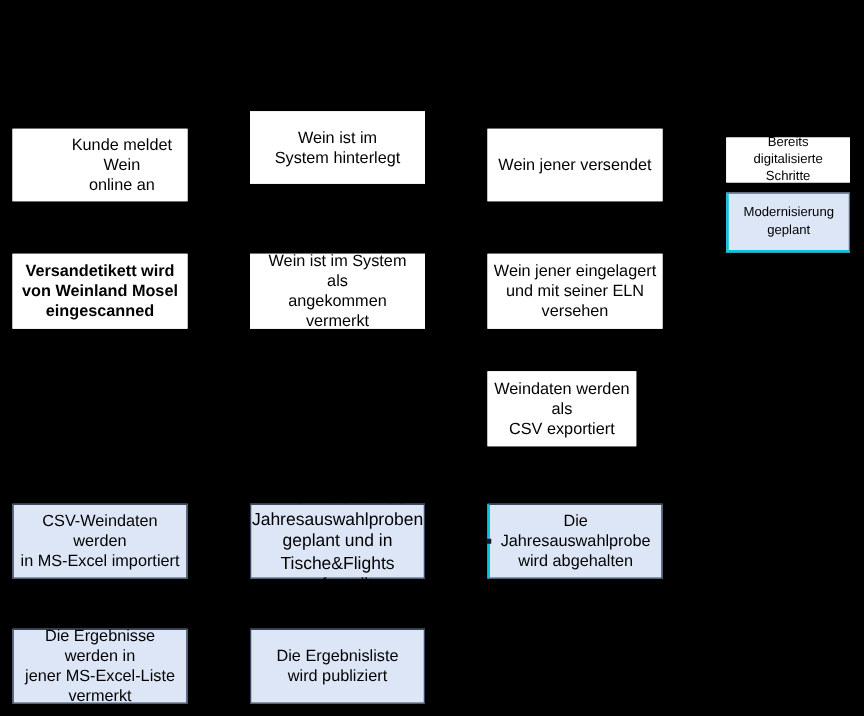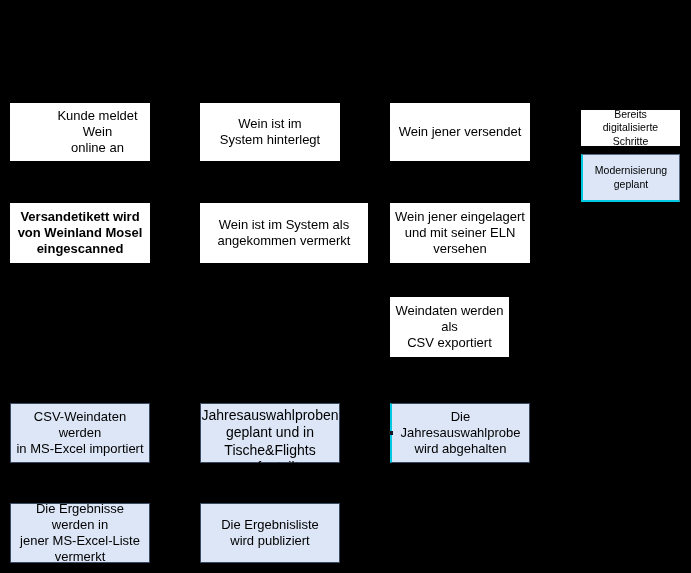--- a/index.html
+++ b/index.html
@@ -60,30 +60,30 @@
   }
 </style>
 </head>
 <body>
 
 <div id="canvas">
 
   <div class="node white" style="left:10px; top:103px; width:140px; height:58px;padding-left:39px;">Kunde meldet Wein
 online an</div>
 
-  <div class="node white" style="left:200px; top:103px; width:140px; height:58px;">Wein ist im
+  <div class="node white" style="left:200px; top:89px; width:140px; height:58px;">Wein ist im
 System hinterlegt</div>
 
   <div class="node white" style="left:390px; top:103px; width:140px; height:58px;">Wein jener versendet</div>
 
   <div class="node white" style="left:10px; top:203px; width:140px; height:60px;font-weight:bold;">Versandetikett wird
 von Weinland Mosel
 eingescanned</div>
 
-  <div class="node white" style="left:200px; top:203px; width:168px; height:60px;">Wein ist im System als
+  <div class="node white" style="left:200px; top:203px; width:140px; height:60px;">Wein ist im System als
 angekommen vermerkt</div>
 
   <div class="node white" style="left:390px; top:203px; width:140px; height:60px;">Wein jener eingelagert
 und mit seiner ELN
 versehen</div>
 
   <div class="node white" style="left:390px; top:297px; width:119px; height:60px;">Weindaten werden als
 CSV exportiert</div>
 
   <div class="node blue" style="left:10px; top:403px; width:140px; height:60px;">CSV-Weindaten werden

